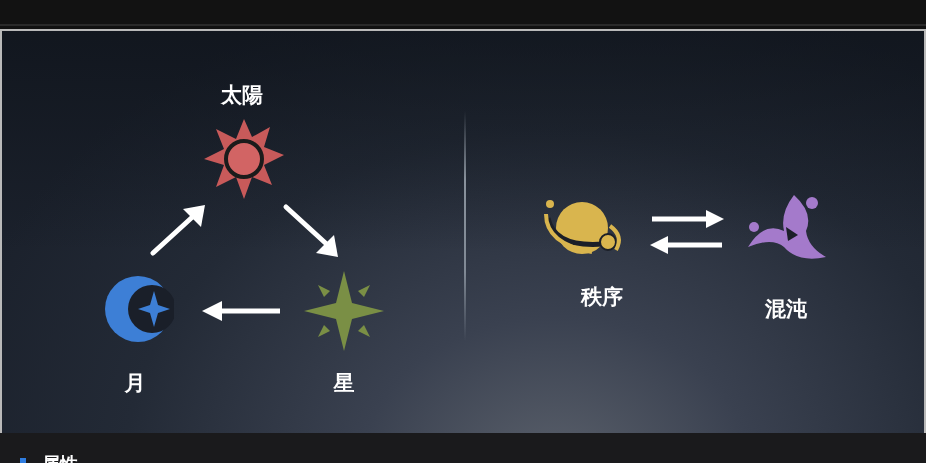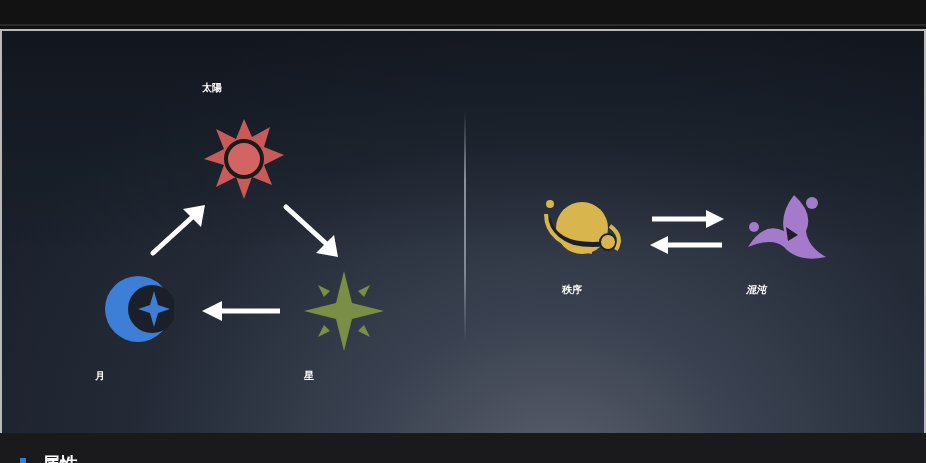--- a/index.html
+++ b/index.html
@@ -5,21 +5,21 @@
   html, body { margin:0; padding:0; }
   body { width:926px; height:463px; background:#111; overflow:hidden; position:relative; font-family:"DejaVu Sans", sans-serif; }
   .topbar { position:absolute; left:0; top:0; width:926px; height:24px; background:#121212; border-bottom:2px solid #2a2a2a; }
   .panel { position:absolute; left:0; top:29px; width:922px; height:402px; border:2px solid #b9b9b9;
     background: radial-gradient(ellipse at 60% 110%, #5a606b 0%, #3a4150 25%, #232a36 55%, #1b212c 80%),
                 #1e2430; overflow:hidden; }
   .panel::before { content:""; position:absolute; inset:0;
     background: linear-gradient(180deg, rgba(10,14,20,0.55) 0%, rgba(10,14,20,0) 55%); }
   .divider { position:absolute; left:462px; top:80px; width:2px; height:230px;
     background: linear-gradient(180deg, rgba(160,170,180,0) 0%, rgba(180,190,200,0.7) 30%, rgba(180,190,200,0.6) 70%, rgba(160,170,180,0) 100%); }
-  .label { position:absolute; color:#fff; font-weight:bold; font-size:10px; width:80px; margin-left:-40px; }
+  .label { position:absolute; color:#fff; font-weight:bold; font-size:21px; text-align:center; width:80px; margin-left:-40px; }
   .icon { position:absolute; }
   .arrow { position:absolute; }
   .bottom { position:absolute; left:0; top:433px; width:926px; height:30px; background:#1a1a1c; }
   .bottom .bar { position:absolute; left:20px; top:25px; width:6px; height:10px; background:#2f7de0; }
   .bottom .title { position:absolute; left:42px; top:22px; color:#fff; font-weight:bold; font-size:18px; line-height:18px; }
 </style>
 </head>
 <body>
 
 <div class="topbar"></div>
@@ -82,19 +82,19 @@
     <polygon points="2,36 20,27 20,45" fill="#fff"></polygon>
   </svg>
 
   <svg class="icon" style="left:742px; top:160px;" width="86" height="76" viewBox="0 0 86 76">
     <path d="M50,4 Q36,22 40,40 Q20,30 4,56 Q28,46 40,56 Q54,72 82,66 Q64,56 62,40 Q70,22 50,4 Z" fill="#a47acb"></path>
     <polygon points="42,36 54,44 44,50" fill="#1b1f28"></polygon>
     <circle cx="68" cy="12" r="6" fill="#a47acb"></circle>
     <circle cx="10" cy="36" r="5" fill="#a47acb"></circle>
     <circle cx="58" cy="58" r="5" fill="#a47acb"></circle>
   </svg>
-  <div class="label" style="left:784px; top:252px;font-style:italic;">混沌</div>
+  <div class="label" style="left:784px; top:264px;">混沌</div>
 </div>
 
 <div class="bottom">
   <div class="bar"></div>
   <div class="title">属性</div>
 </div>
 
 </body></html>

